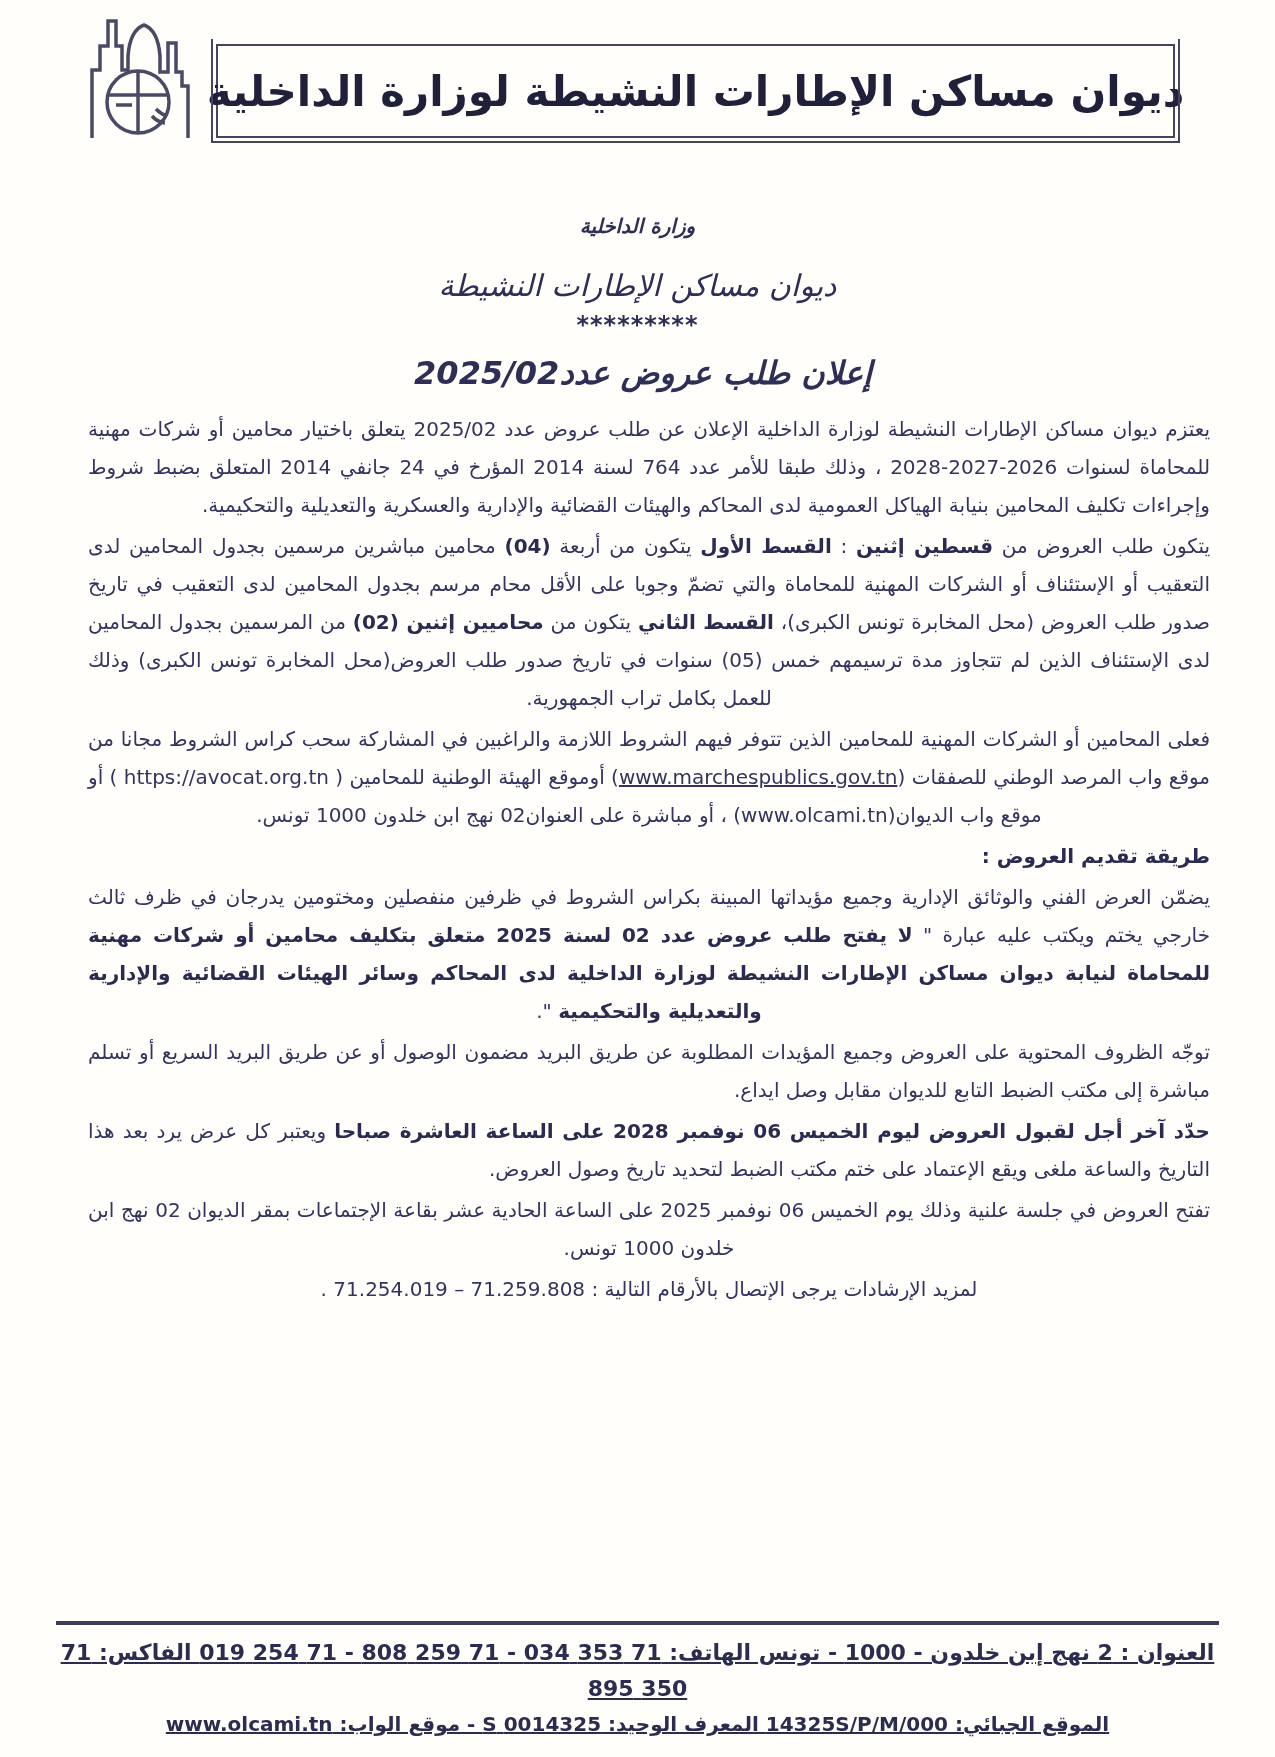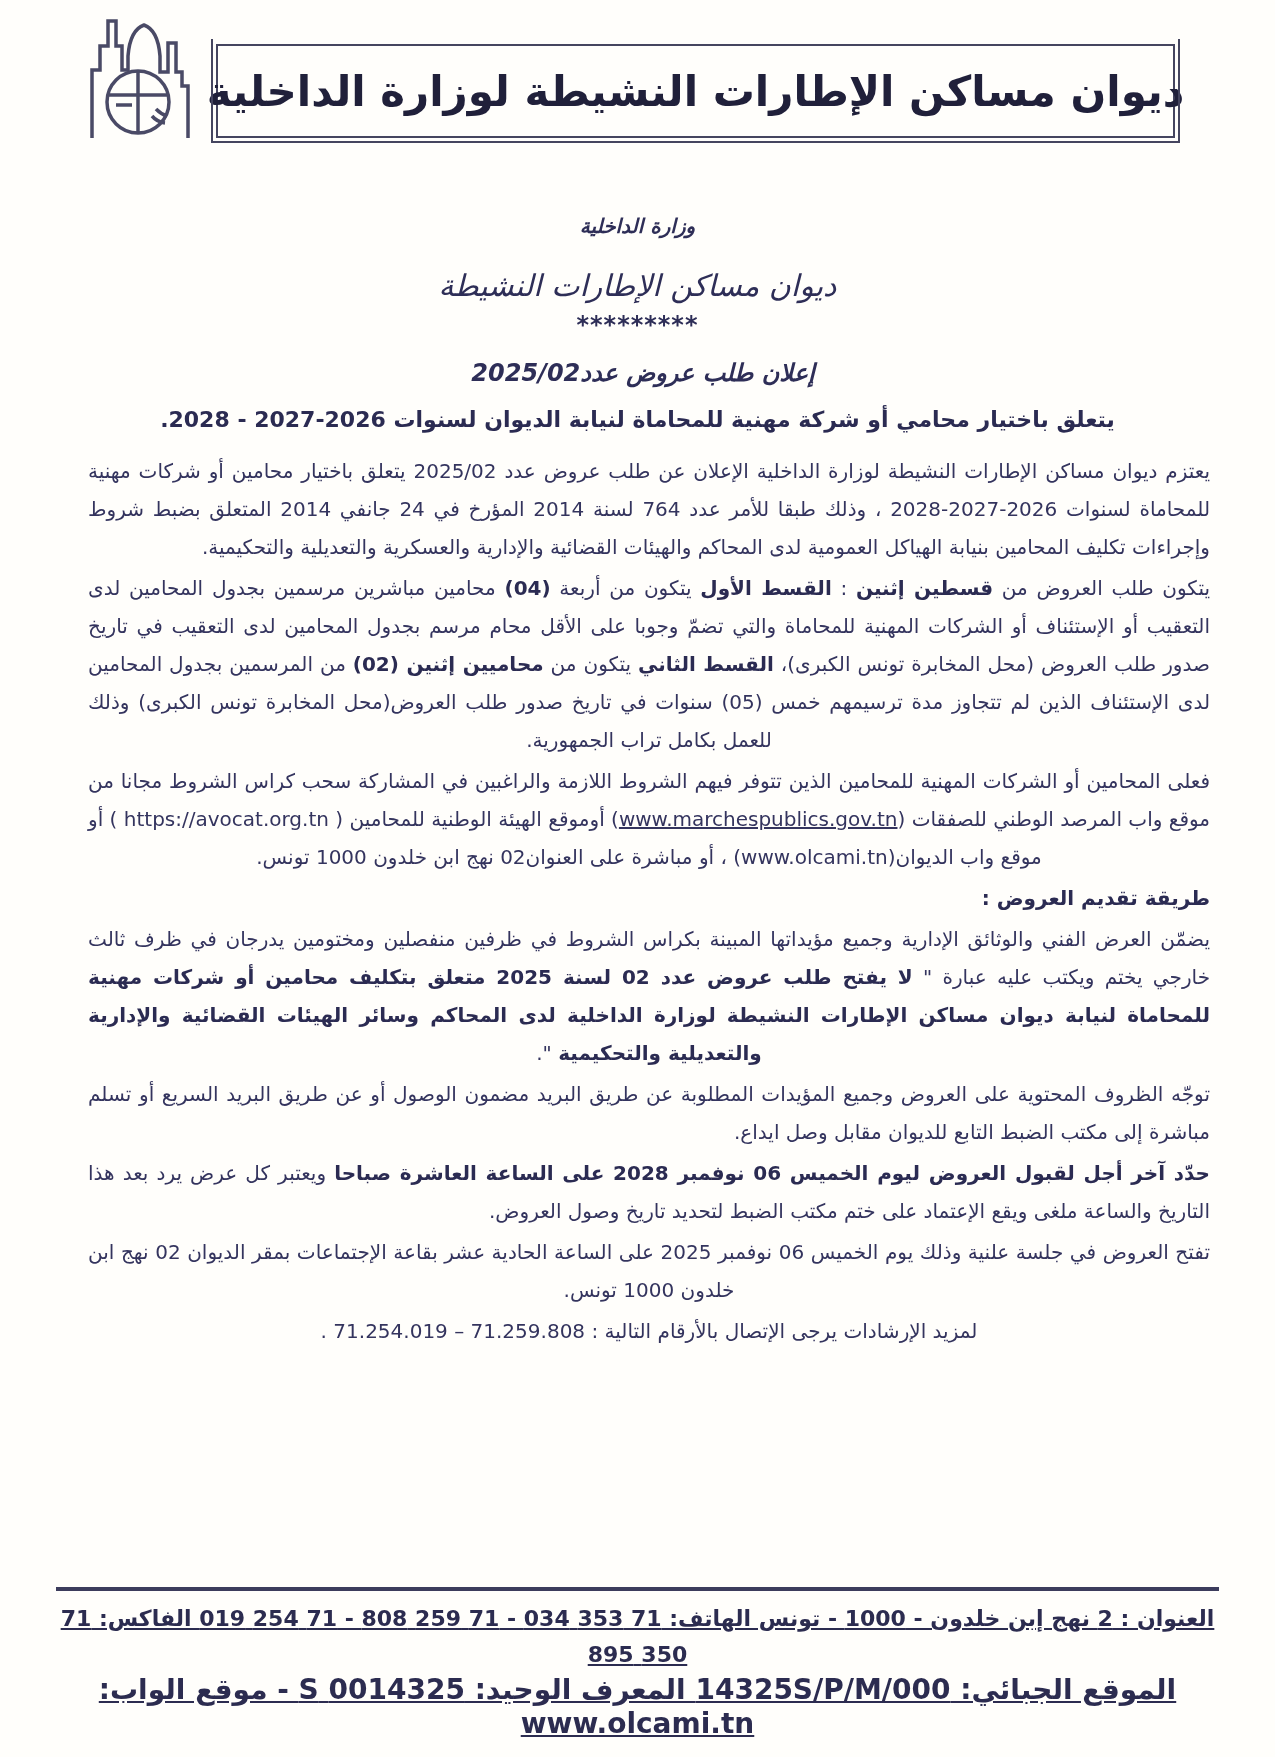--- a/index.html
+++ b/index.html
@@ -26,40 +26,40 @@
   }
   .org-title{
     font-size:42px;font-weight:bold;color:#20203a;white-space:nowrap;direction:rtl;
     letter-spacing:0;
   }
   
   .lh{text-align:center;color:#2e2e57;}
   .lh-ministry{margin-top:64px;font-size:20px;line-height:40px;font-weight:bold;font-style:italic;}
   .lh-office{margin-top:20px;font-size:30px;line-height:40px;font-weight:normal;font-style:italic;}
   .lh-stars{margin-top:6px;font-size:24px;line-height:26px;font-weight:bold;letter-spacing:1px;}
-  .lh-notice{margin-top:14px;font-size:24px;line-height:42px;font-weight:bold;font-style:italic;padding-left:11px;}
+  .lh-notice{margin-top:14px;font-size:32px;line-height:42px;font-weight:bold;font-style:italic;padding-left:11px;}
   .lh-subject{margin-top:10px;font-size:22px;line-height:32px;font-weight:bold;color:#2b2b52;}
   
   .doc-body{
     margin:16px 65px 0 88px;
     font-size:20px;line-height:38px;
     text-align:justify;
     color:#34345e;
   }
   .para{margin:0 0 3px 0;text-align:justify;}
   .para.center{text-align:center;}
   .para.last-center{text-align-last:center;}
   .para.heading{font-weight:bold;}
   .b{font-weight:bold;color:#2b2b52;}
   .u{text-decoration:underline;}
   
   .footer{position:absolute;left:56px;right:56px;bottom:16px;text-align:center;color:#2c2c50;text-decoration:underline;}
   .footer-rule{border:none;border-top:4px solid #3c3c5c;margin:0 0 10px 0;}
   .footer-line1{font-size:22px;line-height:36px;font-weight:bold;}
-  .footer-line2{font-size:28px;line-height:34px;font-weight:bold;}
+  .footer-line2{font-size:20px;line-height:34px;font-weight:bold;}
 </style>
 </head>
 <body>
 
 <div class="page">
 
   <div class="hdr">
     <svg class="logo" viewBox="0 0 120 130" fill="none" stroke="#4a4a66" stroke-width="3.5" stroke-linejoin="miter">
       <path d="M16,128 L16,60 L24,60 L24,36 L32,36 L32,11 L40,11 L40,36 L46,36 L46,60 L52,60 L52,46 Q54,20 68,15 Q82,20 84,46 L84,62 L92,62 L92,33 L100,33 L100,62 L106,62 L106,76 L112,76 L112,128"></path>
       <circle cx="62" cy="92" r="31"></circle>
@@ -72,21 +72,20 @@
     <div class="org-box">
       <div class="org-title">ديوان مساكن الإطارات النشيطة لوزارة الداخلية</div>
     </div>
   </div>
 
   <div class="lh">
     <div class="lh-ministry">وزارة الداخلية</div>
     <div class="lh-office">ديوان مساكن الإطارات النشيطة</div>
     <div class="lh-stars">*********</div>
     <div class="lh-notice">إعلان طلب عروض عدد2025/02</div>
-    <div class="lh-subject">يتعلق باختيار محامي أو شركة مهنية للمحاماة لنيابة الديوان لسنوات 2026-2027 - 2028.</div>
   </div>
 
   <div class="doc-body">
       <p class="para"><span>يعتزم ديوان مساكن الإطارات النشيطة لوزارة الداخلية الإعلان عن طلب عروض عدد 2025/02 يتعلق باختيار محامين أو شركات مهنية للمحاماة لسنوات 2026-2027-2028 ، وذلك طبقا للأمر عدد 764 لسنة 2014 المؤرخ في 24 جانفي 2014 المتعلق بضبط شروط وإجراءات تكليف المحامين بنيابة الهياكل العمومية لدى المحاكم والهيئات القضائية والإدارية والعسكرية والتعديلية والتحكيمية.</span></p>
       <p class="para last-center"><span>يتكون طلب العروض من </span><span class="b">قسطين إثنين</span><span> : </span><span class="b">القسط الأول</span><span> يتكون من أربعة </span><span class="b">(04)</span><span> محامين مباشرين مرسمين بجدول المحامين لدى التعقيب أو الإستئناف أو الشركات المهنية للمحاماة والتي تضمّ وجوبا على الأقل محام مرسم بجدول المحامين لدى التعقيب في تاريخ صدور طلب العروض (محل المخابرة تونس الكبرى)، </span><span class="b">القسط الثاني</span><span> يتكون من </span><span class="b">محاميين إثنين (02)</span><span> من المرسمين بجدول المحامين لدى الإستئناف الذين لم تتجاوز مدة ترسيمهم خمس (05) سنوات في تاريخ صدور طلب العروض(محل المخابرة تونس الكبرى) وذلك للعمل بكامل تراب الجمهورية.</span></p>
       <p class="para last-center"><span>فعلى المحامين أو الشركات المهنية للمحامين الذين تتوفر فيهم الشروط اللازمة والراغبين في المشاركة سحب كراس الشروط مجانا من موقع واب المرصد الوطني للصفقات (</span><span class="u">www.marchespublics.gov.tn</span><span>) أوموقع الهيئة الوطنية للمحامين ( </span><span>https://avocat.org.tn</span><span> ) أو موقع واب الديوان(</span><span>www.olcami.tn</span><span>) ، أو مباشرة على العنوان02 نهج ابن خلدون 1000 تونس.</span></p>
       <p class="para heading"><span class="b">طريقة تقديم العروض :</span></p>
       <p class="para last-center"><span>يضمّن العرض الفني والوثائق الإدارية وجميع مؤيداتها المبينة بكراس الشروط في ظرفين منفصلين ومختومين يدرجان في ظرف ثالث خارجي يختم ويكتب عليه عبارة " </span><span class="b">لا يفتح طلب عروض عدد 02 لسنة 2025 متعلق بتكليف محامين أو شركات مهنية للمحاماة لنيابة ديوان مساكن الإطارات النشيطة لوزارة الداخلية لدى المحاكم وسائر الهيئات القضائية والإدارية والتعديلية والتحكيمية</span><span> ".</span></p>
       <p class="para"><span>توجّه الظروف المحتوية على العروض وجميع المؤيدات المطلوبة عن طريق البريد مضمون الوصول أو عن طريق البريد السريع أو تسلم مباشرة إلى مكتب الضبط التابع للديوان مقابل وصل ايداع.</span></p>
       <p class="para"><span class="b">حدّد آخر أجل لقبول العروض ليوم الخميس 06 نوفمبر 2028 على الساعة العاشرة صباحا</span><span> ويعتبر كل عرض يرد بعد هذا التاريخ والساعة ملغى ويقع الإعتماد على ختم مكتب الضبط لتحديد تاريخ وصول العروض.</span></p>

